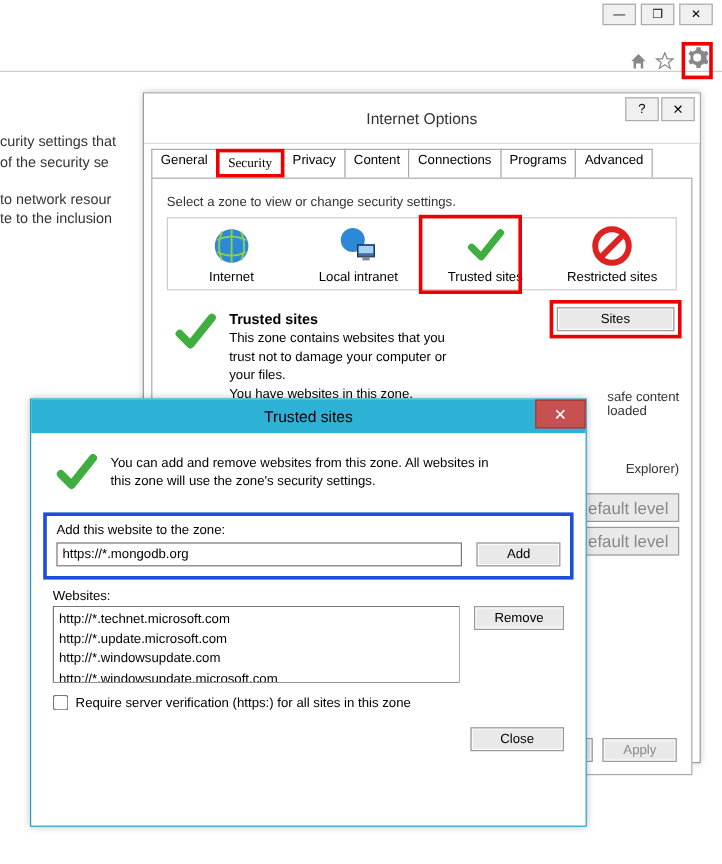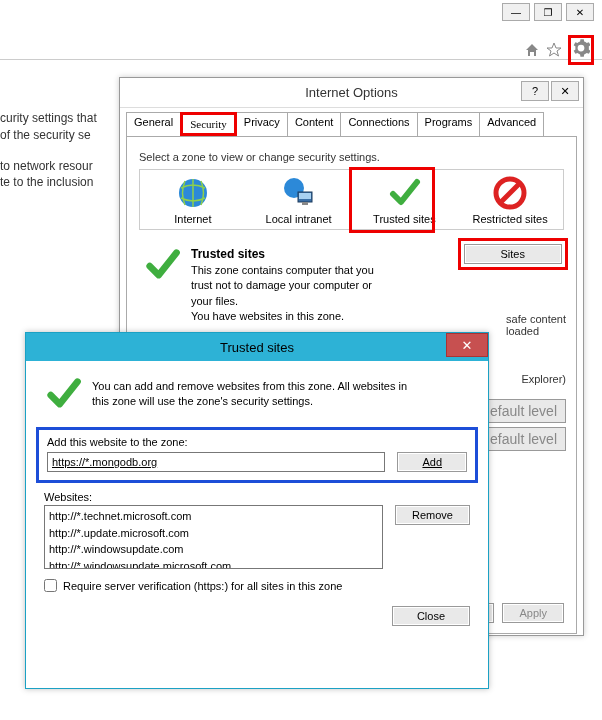--- a/index.html
+++ b/index.html
@@ -11,21 +11,21 @@
 .win-btn { width: 28px; height: 18px; border: 1px solid #aaa; background: #f0f0f0; display: flex; align-items: center; justify-content: center; font-size: 10px; }
 .toolbar-icons { position: absolute; top: 35px; right: 8px; display: flex; gap: 6px; align-items: center; }
 .gear-wrap { border: 3px solid #e00; padding: 1px; }
 
 
 .page-text { position: absolute; left: 0; top: 110px; width: 115px; font-size: 12px; color: #333; line-height: 1.4; }
 .page-text p { margin-bottom: 14px; }
 
 
 .io-dialog { position: absolute; left: 119px; top: 77px; width: 465px; height: 559px; background: #fff; border: 1px solid #999; box-shadow: 0 0 6px rgba(0,0,0,.2); }
-.io-titlebar { height: 30px; display: flex; align-items: center; justify-content: center; position: relative; border-bottom: 1px solid #ddd; background: #fff; }
+.io-titlebar { height: 42px; display: flex; align-items: center; justify-content: center; position: relative; border-bottom: 1px solid #ddd; background: #fff; }
 .io-title { font-size: 13px; color: #333; }
 .io-titlebtns { position: absolute; right: 4px; top: 3px; display: flex; }
 .tbtn { width: 28px; height: 20px; border: 1px solid #aaa; background: #f0f0f0; display: flex; align-items: center; justify-content: center; font-size: 11px; margin-left: 2px; }
 
 .io-tabs { display: flex; padding: 4px 4px 0 6px; font-size: 11px; }
 .io-tab { padding: 3px 7px; border: 1px solid #aaa; border-bottom: none; background: #fff; margin-right: -1px; cursor: default; }
 .io-tab.active { position: relative; z-index: 2; background: #fff; }
 .tab-hl { border: 3px solid #e00; font-family: Liberation Serif, serif; }
 
 .io-body { border: 1px solid #aaa; margin: 0 6px 6px 6px; padding: 14px 12px 10px 12px; height: 498px; position: relative; background: #fff; }
@@ -49,21 +49,21 @@
 
 
 .ts-dialog { position: absolute; left: 25px; top: 332px; width: 464px; height: 357px; background: #fff; border: 1px solid #1ba1c4; box-shadow: 0 0 6px rgba(0,0,0,.25); }
 .ts-titlebar { height: 28px; background: #2db2d6; display: flex; align-items: center; justify-content: center; position: relative; }
 .ts-title { color: #000; font-size: 13px; }
 .ts-close { position: absolute; right: 0; top: 0; width: 42px; height: 24px; background: #c75050; border: 1px solid #a33; display: flex; align-items: center; justify-content: center; color: #fff; font-size: 13px; }
 .ts-body { padding: 14px 18px 12px 18px; font-size: 11px; }
 .ts-intro { display: flex; gap: 10px; margin-bottom: 14px; }
 .ts-intro-text { line-height: 1.4; padding-top: 4px; }
 .add-block { border: 3px solid #1d4ed8; padding: 6px 8px 8px 8px; margin: 0 -8px 8px -8px; }
-.add-row { display: flex; gap: 12px; align-items: center; margin-top: 4px; text-decoration: underline; }
+.add-row { display: flex; gap: 12px; align-items: center; margin-top: 4px; }
 .url-input { flex: 1; border: 1px solid #777; padding: 3px 4px; font-size: 11px; background: #fff; }
 .ws-label { margin-top: 2px; }
 .ws-row { display: flex; gap: 12px; margin-top: 2px; }
 .ws-list { flex: 1; height: 64px; border: 1px solid #777; background: #fff; overflow-y: scroll; padding: 2px 4px; font-size: 11px; line-height: 1.5; }
 .req-row { display: flex; align-items: center; gap: 6px; margin-top: 10px; }
 .close-row { display: flex; justify-content: flex-end; margin-top: 14px; }
 input[type=checkbox] { width: 13px; height: 13px; }
 </style>
 </head>
 <body>
@@ -147,21 +147,21 @@
     </div>
 
     <div class="zone-desc">
       <div class="zone-check">
         <svg width="38" height="38" viewBox="0 0 34 34">
             <path d="M6 18 L14 26 L30 6" stroke="#3fae3f" stroke-width="6" fill="none" stroke-linecap="round" stroke-linejoin="round"></path>
           </svg>
       </div>
       <div class="zone-desc-text">
         <b>Trusted sites</b><br>
-        <span>This zone contains computer that you</span><br>
+        <span>This zone contains websites that you</span><br>
         <span>trust not to damage your computer or</span><br>
         <span>your files.</span><br>
         <span>You have websites in this zone.</span>
       </div>
       <div class="sites-btn-wrap">
         <button class="w-btn" style="padding:3px 36px">Sites</button>
       </div>
     </div>
 
     <div class="io-frag-right" style="top:176px;">

